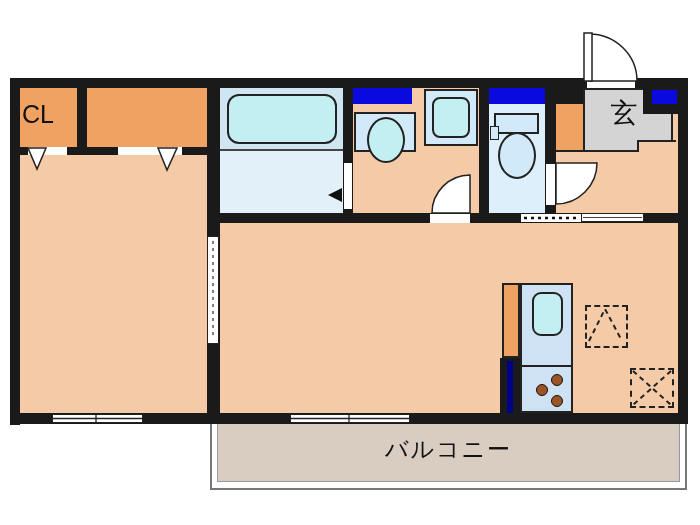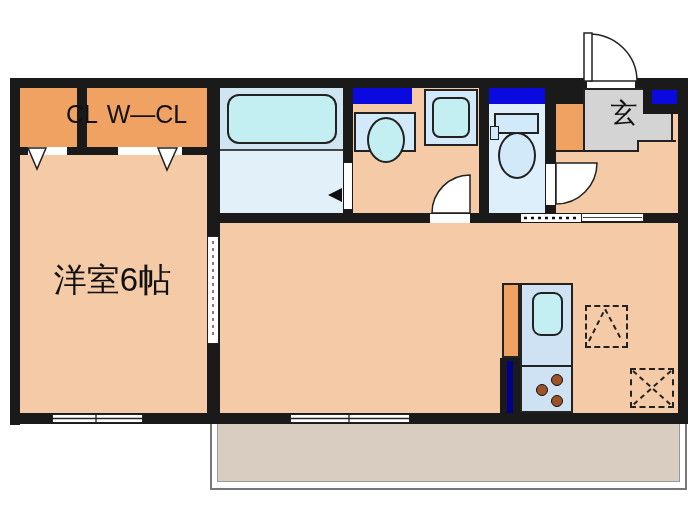--- a/index.html
+++ b/index.html
@@ -99,18 +99,17 @@
     <line x1="213" y1="241" x2="213" y2="339" stroke="#555" stroke-width="1.5" stroke-dasharray="3 4"></line>
     <line x1="53" y1="418.5" x2="142" y2="418.5" stroke="#222" stroke-width="1.3"></line>
     <line x1="96" y1="414" x2="96" y2="423" stroke="#222" stroke-width="1.3"></line>
     <line x1="291" y1="418.5" x2="409" y2="418.5" stroke="#222" stroke-width="1.3"></line>
     <line x1="349" y1="414" x2="349" y2="423" stroke="#222" stroke-width="1.3"></line>
     <polyline points="589,341 605,309 622,341" fill="none" stroke="#222" stroke-width="2" stroke-dasharray="5 4"></polyline>
     <line x1="633" y1="371" x2="671" y2="405" stroke="#222" stroke-width="2" stroke-dasharray="5 4"></line>
     <line x1="671" y1="371" x2="633" y2="405" stroke="#222" stroke-width="2" stroke-dasharray="5 4"></line>
   </svg>
 
-  <div class="abs lbl" style="left:20px;top:101px;width:36px;font-size:25px;margin-left:44px;">CL</div>
-  <div class="abs lbl" style="left:87px;top:101px;width:120px;font-size:25px;">W—CL</div>
-  <div class="abs lbl" style="left:25px;top:263px;width:175px;font-size:33px;">洋室6帖</div>
+  <div class="abs lbl" style="left:20px;top:101px;width:36px;font-size:25px;">CL</div>
   <div class="abs lbl" style="left:595px;top:99px;width:58px;font-size:27px;">玄</div>
+  <div class="abs lbl" style="left:218px;top:437px;width:461px;font-size:23px;letter-spacing:2px;">バルコニー</div>
 
 </div>
 
 </body></html>

